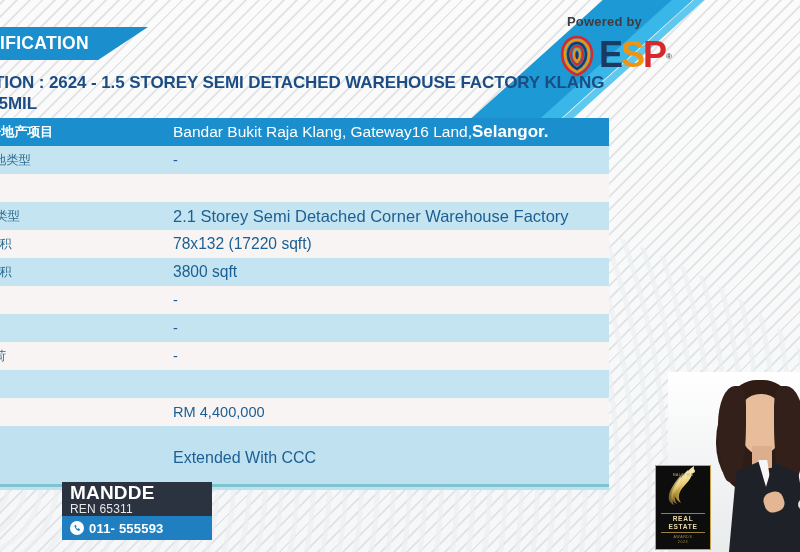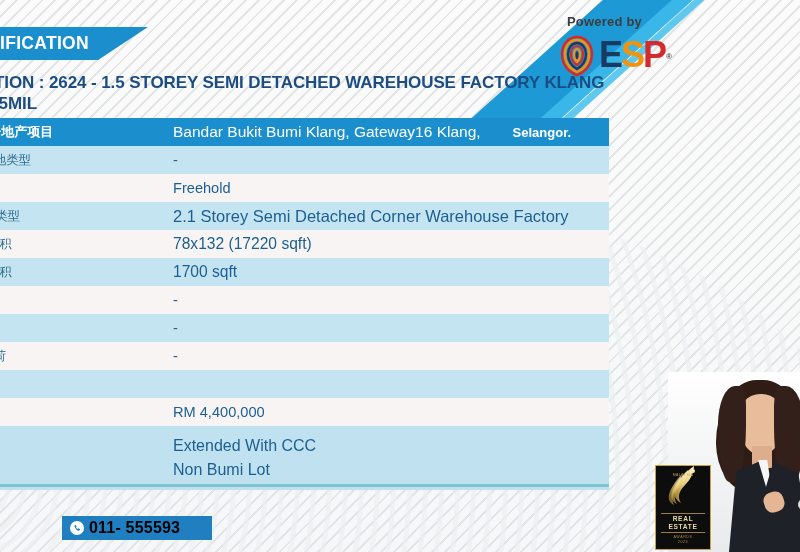--- a/index.html
+++ b/index.html
@@ -151,21 +151,21 @@
     white-space: nowrap;
     overflow: hidden;
   }
 
   .row.head {
     background: #1b8fce;
     height: 28px;
   }
   .row.head .lbl { color: #ffffff; font-weight: bold; font-size: 13px; }
   .row.head .val { color: #ffffff; font-size: 15.5px; }
-  .row.head .val b { font-size: 13px; font-weight: bold; margin-left: 32px; }
+  .row.head .val b { font-size: 17px; font-weight: bold; }
 
   .row.r  { height: 28px; }
   .row.alt-a { background: #c5e4f1; }
   .row.alt-b { background: #f7f4f3; }
   .row.big .val  { font-size: 16.5px; }
   .row.big2 .val { font-size: 15.6px; }
 
   .row.remarks {
     height: 64px;
     background: #c0e1ef;
@@ -298,21 +298,21 @@
     display: flex; align-items: center; gap: 5px;
     padding-left: 8px;
   }
   .phone-icon {
     width: 14px; height: 14px; border-radius: 50%;
     background: #ffffff; display: flex;
     align-items: center; justify-content: center; flex: 0 0 14px;
   }
   .phone-icon svg { width: 9px; height: 9px; display: block; }
   .agent-phone {
-    color: #000000; font-size: 16px; font-weight: bold;
+    color: #ffffff; font-size: 13px; font-weight: bold;
     white-space: nowrap; letter-spacing: .2px;
   }
 </style>
 </head>
 <body>
 
 <div id="stage">
 
   <div class="bg-diag"></div>
   <div class="bg-swirl"></div>
@@ -346,46 +346,45 @@
         </svg>
       </span>
       <span class="esp-word"><span class="esp-e">E</span><span class="esp-s">S</span><span class="esp-p">P</span><span class="esp-r">®</span></span>
     </div>
   </div>
 
   <div class="spec-table">
 
     <div class="row head">
       <div class="lbl">ct Property  房地产项目</div>
-      <div class="val"><span>Bandar Bukit Bumi Klang, Gateway16 Klang,</span><b>Selangor.</b></div>
+      <div class="val"><span>Bandar Bukit Raja Klang, Gateway16 Land,</span><b>Selangor.</b></div>
     </div>
 
     <div class="row r alt-a">
       <div class="lbl">ory of Land 土地类型</div>
       <div class="val">-</div>
     </div>
 
     <div class="row r alt-b">
       <div class="lbl">占有期</div>
-      <div class="val">Freehold</div>
     </div>
 
     <div class="row r alt-a big">
       <div class="lbl">f Building 建筑类型</div>
       <div class="val">2.1 Storey Semi Detached Corner Warehouse Factory</div>
     </div>
 
     <div class="row r alt-b big2">
       <div class="lbl">up Area 土地面积</div>
       <div class="val">78x132 (17220 sqft)</div>
     </div>
 
     <div class="row r alt-a big2">
       <div class="lbl">up Area 建筑面积</div>
-      <div class="val">1700 sqft</div>
+      <div class="val">3800 sqft</div>
     </div>
 
     <div class="row r alt-b">
       <div class="lbl">Supply 电压</div>
       <div class="val">-</div>
     </div>
 
     <div class="row r alt-a">
       <div class="lbl">g Heights 高度</div>
       <div class="val">-</div>
@@ -402,21 +401,20 @@
 
     <div class="row r alt-b">
       <div class="lbl">Price 卖价</div>
       <div class="val">RM 4,400,000</div>
     </div>
 
     <div class="row remarks">
       <div class="lbl">ks 备注</div>
       <div class="val">
         <div>Extended With CCC</div>
-        <div>Non Bumi Lot</div>
       </div>
     </div>
   </div>
   <div class="table-bottom-rule"></div>
 
   <div class="agent-card">
     <div class="agent-photo-bg">
       <div class="agent-hair"></div>
       <div class="agent-face"></div>
       <div class="agent-neck"></div>
@@ -444,20 +442,24 @@
           <path d="M17 11 C11 18 6 25 5 31 C4 36 6 39 10 41 C7 35 9 29 13 24 C16 20 17 15 17 11Z" fill="url(#gld)" opacity=".7"></path>
           <circle cx="29" cy="7" r="2" fill="#f6e6ae"></circle>
         </svg>
       </span>
       <div class="badge-title">REAL ESTATE</div>
       <div class="badge-sub2">AWARDS</div>
       <div class="badge-sub2">2023</div>
     </div>
   </div>
 
+  <div class="agent-name-band">
+    <div class="agent-name">MANDDE</div>
+    <div class="agent-ren">REN 65311</div>
+  </div>
 
   <div class="agent-phone-band">
     <span class="phone-icon">
       <svg viewBox="0 0 16 16" aria-hidden="true">
         <path d="M3.2 1.8c.5-.5 1.3-.4 1.7.2l1.2 1.7c.3.5.2 1.1-.2 1.5l-.7.6c.6 1.3 1.7 2.4 3 3l.6-.7c.4-.4 1-.5 1.5-.2l1.7 1.2c.6.4.7 1.2.2 1.7l-.9.9c-.5.5-1.2.6-1.8.4C6.9 11.2 4.1 8.4 2.7 4.6c-.2-.6-.1-1.3.4-1.8l.1-1z" fill="#1f7fc0"></path>
       </svg>
     </span>
     <span class="agent-phone">011- 555593</span>
   </div>
 

